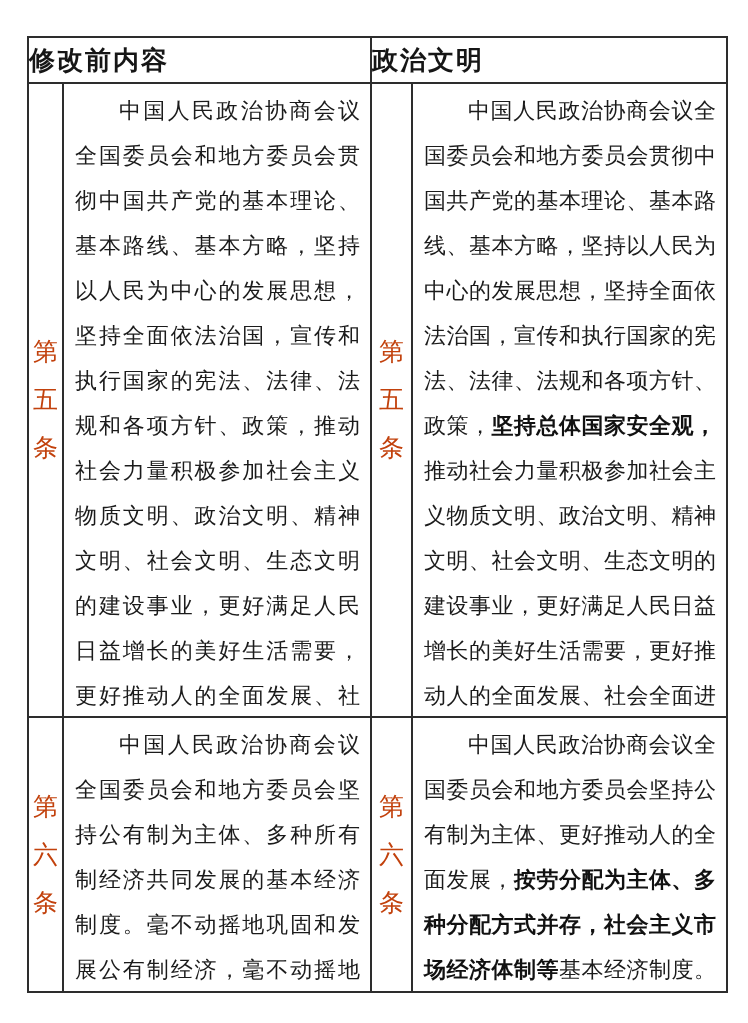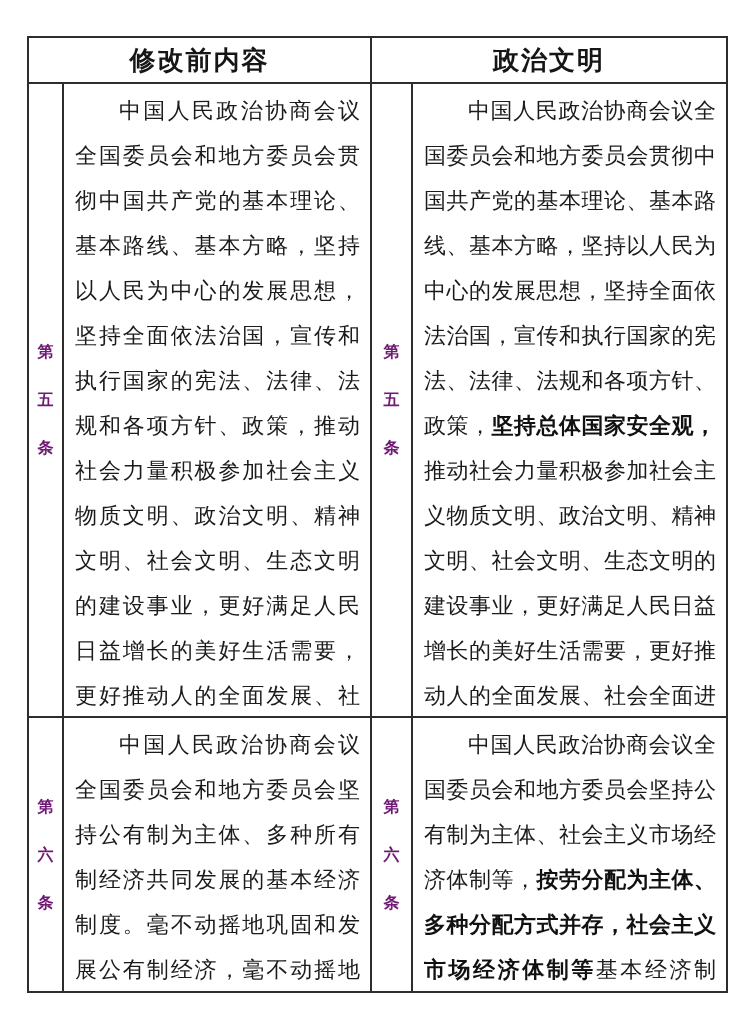--- a/index.html
+++ b/index.html
@@ -28,37 +28,37 @@
     border: 2px solid #2d2d2d;
     padding: 0;
     background: #ffffff;
   }
   tr.header-row th {
     height: 44px;
     font-family: "Liberation Sans", "DejaVu Sans", sans-serif;
     font-weight: 700;
     font-size: 26px;
     letter-spacing: 2px;
-    text-align: center;
+    text-align: left;
     vertical-align: middle;
     color: #161616;
   }
   tr.article-row td.label-cell {
     text-align: center;
     vertical-align: middle;
   }
   .label-vert {
     display: inline-block;
     width: 1.15em;
-    font-size: 16px;
-    font-weight: 700;
+    font-size: 25px;
+    font-weight: 400;
     line-height: 48px;
     word-break: break-all;
     letter-spacing: 0;
-    color: #701a75;
+    color: #c2410c;
   }
   tr.article-row td.content-cell {
     vertical-align: top;
   }
   .clip {
     overflow: hidden;
   }
   .row-5 .clip { height: 630px; }
   .row-6 .clip { height: 271px; }
   p.content {
@@ -119,19 +119,19 @@
         <td class="content-cell">
           <div class="clip">
             <p class="content">中国人民政治协商会议全国委员会和地方委员会坚持公有制为主体、多种所有制经济共同发展的基本经济制度。毫不动摇地巩固和发展公有制经济，毫不动摇地鼓励、支持、引导非公</p>
           </div>
         </td>
         <td class="label-cell">
           <span class="label-vert">第六条</span>
         </td>
         <td class="content-cell">
           <div class="clip">
-            <p class="content"><span>中国人民政治协商会议全国委员会和地方委员会坚持公有制为主体、社会主义市场经济体制等，</span><span class="seg-ins">按劳分配为主体、多种分配方式并存，社会主义市场经济体制等</span><span>基本经济制度。毫不动</span></p>
+            <p class="content"><span>中国人民政治协商会议全国委员会和地方委员会坚持公有制为主体、更好推动人的全面发展，</span><span class="seg-ins">按劳分配为主体、多种分配方式并存，社会主义市场经济体制等</span><span>基本经济制度。毫不动</span></p>
           </div>
         </td>
       </tr>
     </tbody>
   </table>
 </div>
 
 </body></html>

